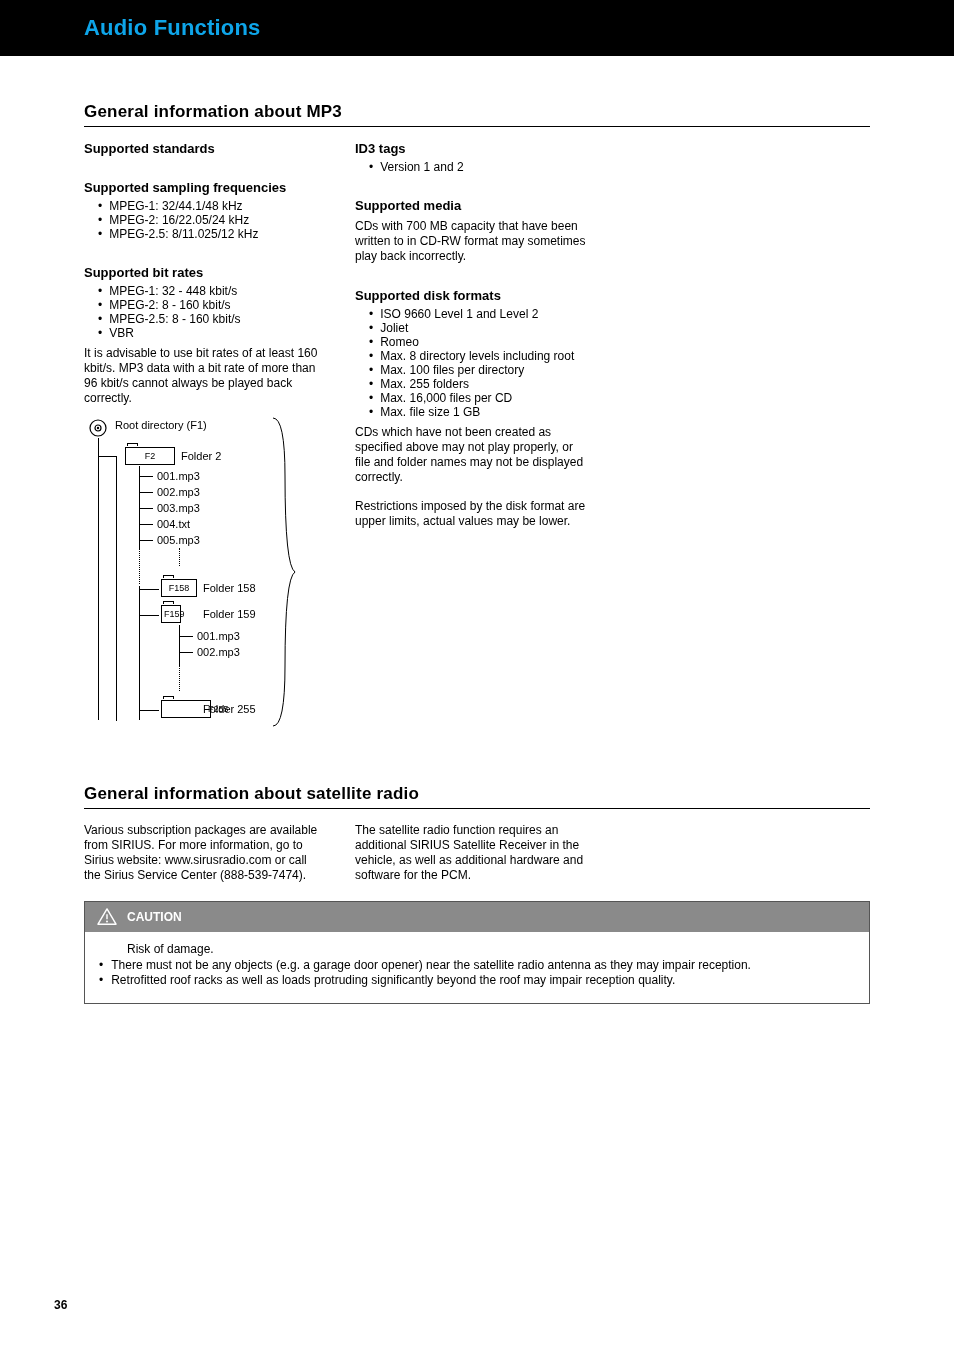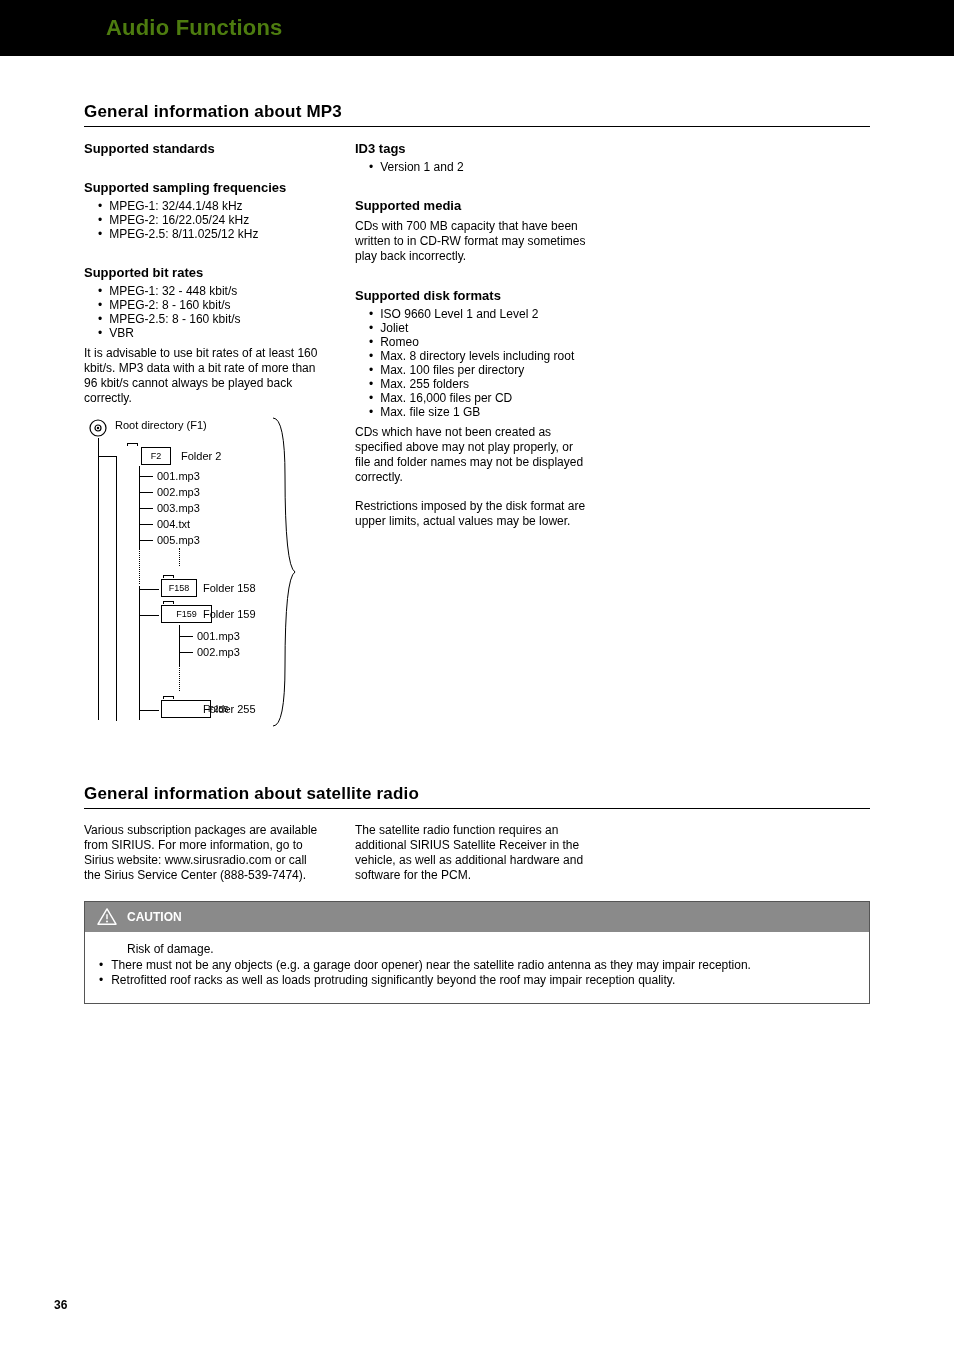--- a/index.html
+++ b/index.html
@@ -14,24 +14,24 @@
     background: #fff;
   }
   .topbar {
     background: #000;
     height: 56px;
     width: 100%;
     display: flex;
     align-items: center;
   }
   .topbar-inner {
-    color: #4d7c0f;
+    color: #0ea5e9;
     font-size: 22px;
     font-weight: bold;
-    padding-left: 106px;
+    padding-left: 84px;
     letter-spacing: 0.2px;
   }
   .page {
     padding: 0 84px 0 84px;
   }
   .h2 {
     font-size: 17px;
     font-weight: bold;
     margin-top: 46px;
     letter-spacing: 0.2px;
@@ -156,21 +156,21 @@
           <span class="root-lbl">Root directory (F1)</span>
 
           <div class="vline" style="top:24px; left:9px; height:282px;"></div>
           <div class="vdots" style="top:130px; left:9px; height:40px;"></div>
 
           <div class="hline" style="top:42px; left:9px; width:18px;"></div>
           <div class="vline" style="top:42px; left:27px; height:265px;"></div>
           <div class="vdots" style="top:130px; left:27px; height:40px;"></div>
 
           <div class="foldtab" style="top:29px; left:38px;"></div>
-          <div class="foldbox" style="top:33px; left:52px; width:30px;">F2</div>
+          <div class="foldbox" style="top:33px; left:36px; width:50px;">F2</div>
           <span class="tlbl" style="top:36px; left:73px;margin-left:19px;">Folder 2</span>
 
           <div class="vline" style="top:52px; left:50px; height:82px;"></div>
           <div class="vdots" style="top:134px; left:50px; height:36px;"></div>
 
           <div class="hline" style="top:62px; left:50px; width:14px;"></div>
           <span class="tlbl" style="top:56px; left:68px;">001.mp3</span>
           <div class="hline" style="top:78px; left:50px; width:14px;"></div>
           <span class="tlbl" style="top:72px; left:68px;">002.mp3</span>
           <div class="hline" style="top:94px; left:50px; width:14px;"></div>
@@ -184,21 +184,21 @@
           <div class="hline" style="top:175px; left:50px; width:20px;"></div>
           <div class="vline" style="top:172px; left:50px; height:134px;"></div>
           <div class="vdots" style="top:256px; left:50px; height:30px;"></div>
 
           <div class="foldtab" style="top:161px; left:74px;"></div>
           <div class="foldbox" style="top:165px; left:72px; width:36px;">F158</div>
           <span class="tlbl" style="top:168px; left:114px;">Folder 158</span>
 
           <div class="hline" style="top:201px; left:50px; width:20px;"></div>
           <div class="foldtab" style="top:187px; left:74px;"></div>
-          <div class="foldbox" style="top:191px; left:72px; width:51px;">F159</div>
+          <div class="foldbox" style="top:191px; left:72px; width:20px;">F159</div>
           <span class="tlbl" style="top:194px; left:114px;">Folder 159</span>
           <div class="vline" style="top:211px; left:90px; height:40px;"></div>
           <div class="vdots" style="top:251px; left:90px; height:26px;"></div>
           <div class="hline" style="top:222px; left:90px; width:14px;"></div>
           <span class="tlbl" style="top:216px; left:108px;">001.mp3</span>
           <div class="hline" style="top:238px; left:90px; width:14px;"></div>
           <span class="tlbl" style="top:232px; left:108px;">002.mp3</span>
 
           <div class="hline" style="top:296px; left:50px; width:20px;"></div>
           <div class="foldtab" style="top:282px; left:74px;"></div>

